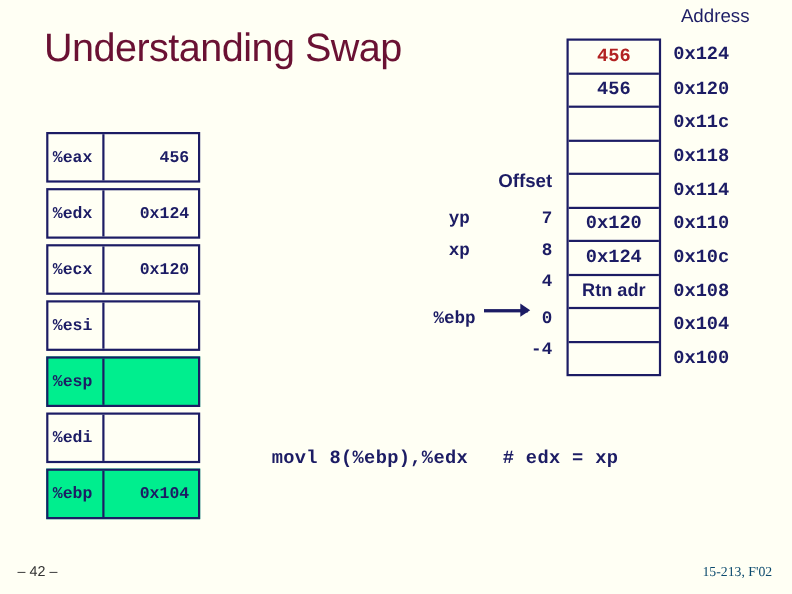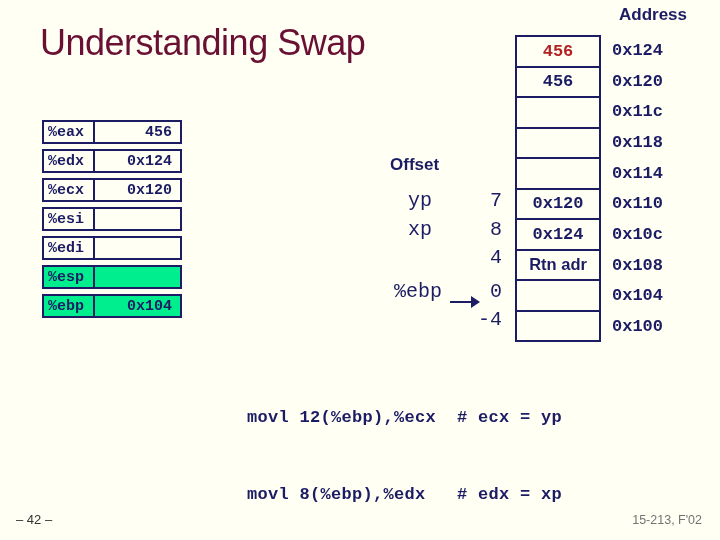--- a/index.html
+++ b/index.html
@@ -13,26 +13,26 @@
 
   
   #title {
     position:absolute; left:40px; top:22px;
     font-size:36px; font-weight:normal; color:#6A1133; letter-spacing:-0.5px;
   }
 
   
   #addr-header {
     position:absolute; left:619px; top:5px;
-    font-size:17px; font-weight:bold; color:#1C1C64;
+    font-size:17px; font-weight:normal; color:#1C1C64;
   }
 
   
   #reg-table { position:absolute; left:42px; top:120px; display:flex; flex-direction:column; gap:5px; }
-  .reg-row { display:flex; width:140px; height:24px; border:2.5px solid #1C1C64; background:transparent; }
+  .reg-row { display:flex; width:140px; height:46px; border:2.5px solid #1C1C64; background:transparent; }
   .reg-row.green { background:#00EE8E; }
   .reg-name {
     width:51px; border-right:2.5px solid #1C1C64; display:flex; align-items:center;
     padding-left:4px; font-size:15px; color:#1C1C64;
   }
   .reg-value {
     flex:1; display:flex; align-items:center; justify-content:flex-end;
     padding-right:8px; font-size:15px; color:#1C1C64;
   }
 
@@ -54,28 +54,28 @@
   
   #addr-col { position:absolute; left:612px; top:35px; height:307px; display:flex; flex-direction:column; }
   .addr {
     flex:1; display:flex; align-items:center;
     font-family:"Liberation Mono","DejaVu Sans Mono",monospace; font-weight:bold;
     font-size:17px; color:#1C1C64;
   }
 
   
   #offset-header {
-    position:absolute; left:390px; top:155px; width:112px; 
+    position:absolute; left:390px; top:155px; width:112px; text-align:right;
     font-size:17px; font-weight:bold; color:#1C1C64;
   }
   .orow {
     position:absolute; left:390px; width:112px; height:22px;
-    display:flex; align-items:flex-end;
-    font-family:"Liberation Mono","DejaVu Sans Mono",monospace; font-weight:normal;
-    font-size:20px; color:#1C1C64;
+    display:flex; align-items:flex-start;
+    font-family:"Liberation Mono","DejaVu Sans Mono",monospace; font-weight:bold;
+    font-size:16px; color:#1C1C64;
   }
   .olabel { margin-left:18px; }
   .onum { margin-left:auto; }
   #orow-yp  { top:190px; }
   #orow-xp  { top:219px; }
   #orow-ret { top:247px; }
   #orow-ebp { top:281px; }
   #orow-neg { top:309px; }
   .ebp-label { margin-left:4px; }
   .arrow-line { flex:1; height:2.5px; background:#1C1C64; position:relative; margin:0 12px 0 8px; }
@@ -87,21 +87,21 @@
   
   #code {
     position:absolute; left:247px; top:354px;
     font-family:"Liberation Mono","DejaVu Sans Mono",monospace; font-weight:bold;
     font-size:17px; letter-spacing:0.3px; line-height:25.6px;
     color:#1C1C64; white-space:pre;
   }
 
   
   #page-num { position:absolute; left:16px; top:512px; font-size:13px; color:#333; }
-  #course { position:absolute; right:18px; top:513px; font-size:12.5px; color:#737373; }
+  #course { position:absolute; right:18px; top:513px; font-size:12.5px; color:#0c4a6e;font-family:Liberation Serif, serif; }
 </style>
 </head>
 <body>
 
 <div id="slide">
 
   <div id="title">Understanding Swap</div>
 
   <div id="addr-header">Address</div>
 
@@ -115,26 +115,26 @@
       <div class="reg-value mono">0x124</div>
     </div>
     <div class="reg-row">
       <div class="reg-name mono">%ecx</div>
       <div class="reg-value mono">0x120</div>
     </div>
     <div class="reg-row">
       <div class="reg-name mono">%esi</div>
       <div class="reg-value mono"></div>
     </div>
-    <div class="reg-row">
-      <div class="reg-name mono">%edi</div>
-      <div class="reg-value mono"></div>
-    </div>
     <div class="reg-row green">
       <div class="reg-name mono">%esp</div>
+      <div class="reg-value mono"></div>
+    </div>
+    <div class="reg-row">
+      <div class="reg-name mono">%edi</div>
       <div class="reg-value mono"></div>
     </div>
     <div class="reg-row green">
       <div class="reg-name mono">%ebp</div>
       <div class="reg-value mono">0x104</div>
     </div>
   </div>
 
   <div id="mem-stack">
     <div class="mem-cell red">456</div>
@@ -178,21 +178,20 @@
   <div class="orow" id="orow-ebp">
     <span class="ebp-label">%ebp</span>
     <span class="arrow-line"></span>
     <span>0</span>
   </div>
   <div class="orow" id="orow-neg">
     <span class="onum">-4</span>
   </div>
 
   <div id="code">
-    <div class="code-line">movl 12(%ebp),%ecx  # ecx = yp</div>
     <div class="code-line">movl 8(%ebp),%edx   # edx = xp</div>
     
     
     
     
   </div>
 
   <div id="page-num">– 42 –</div>
   <div id="course">15-213, F'02</div>
 

